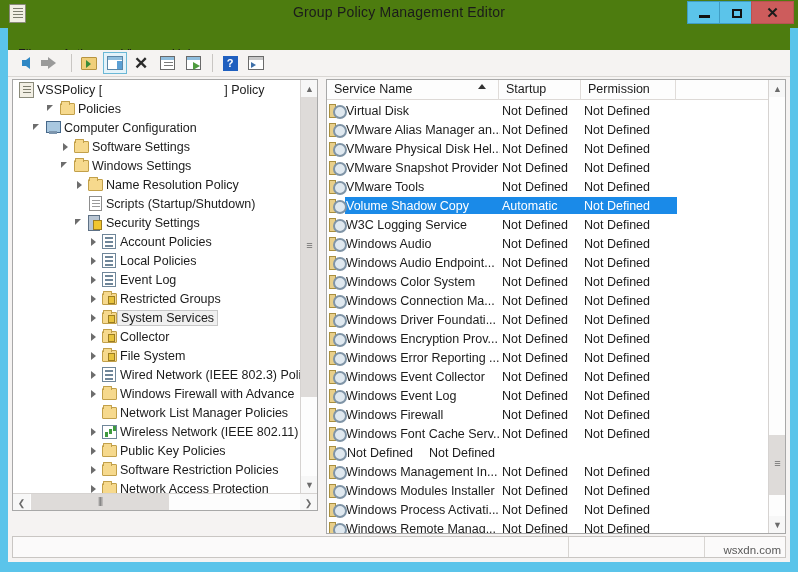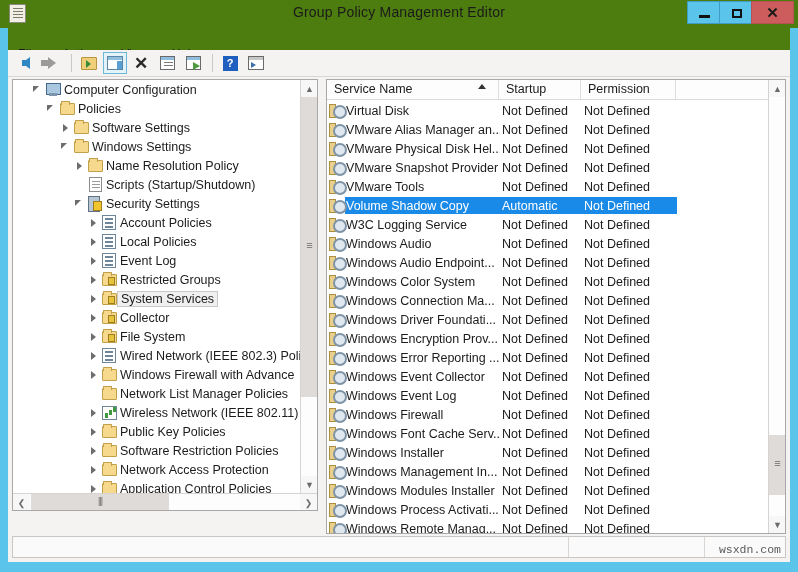--- a/index.html
+++ b/index.html
@@ -348,21 +348,21 @@
     border: 1px solid #c9c6c3;
     display: flex;
   }
   .sb-cell { height: 100%; border-right: 1px solid #d8d5d2; }
   .sb-1 { width: 556px; }
   .sb-2 { width: 136px; }
   .sb-3 { flex: 1; border-right: none; position: relative; }
   .watermark {
     position: absolute; right: 4px; bottom: 1px;
     font-size: 11.5px; color: #5a5a5a;
-    font-family: Liberation Mono, monospace;
+    font-family: Liberation Sans, sans-serif;
   }
 </style>
 </head>
 <body>
 
 <div id="app">
 
   <div class="titlebar">
     <div class="title-icon"></div>
     <div class="title-text">Group Policy Management Editor</div>
@@ -417,33 +417,39 @@
         </div>
       <div class="tb">
           <span class="ic-pane2"></span>
         </div>
     </div>
 
     <div class="panes">
 
       <div class="tree-pane">
         <div class="tree-clip" id="tree-clip">
-        <div class="tree-row" style="padding-left: 18px;">
+          <div class="tree-row" style="padding-left:4px">
+            <span class="ticon">
+                <span class="f-root"></span>
+              </span>
+            <span class="tlabel"><span>VSSPolicy [</span><span class="redacted"></span><span>] Policy</span></span>
+          </div>
+        <div class="tree-row" style="padding-left: 32px;">
               <span class="tw expanded"></span>
               <span class="ticon">
+                <span class="f-folder"></span>
+              </span>
+              <span class="tlabel">Policies</span>
+            </div>
+            <div class="tree-row" style="padding-left: 18px;">
+              <span class="tw expanded"></span>
+              <span class="ticon">
                 <span class="f-pc"></span>
               </span>
               <span class="tlabel">Computer Configuration</span>
-            </div>
-            <div class="tree-row" style="padding-left: 32px;">
-              <span class="tw expanded"></span>
-              <span class="ticon">
-                <span class="f-folder"></span>
-              </span>
-              <span class="tlabel">Policies</span>
             </div>
             <div class="tree-row" style="padding-left: 46px;">
               <span class="tw collapsed"></span>
               <span class="ticon">
                 <span class="f-folder"></span>
               </span>
               <span class="tlabel">Software Settings</span>
             </div>
             <div class="tree-row" style="padding-left: 46px;">
               <span class="tw expanded"></span>
@@ -746,21 +752,20 @@
               <span class="svc-icon"></span>
               <span class="sel">
                 <span class="c-name">Windows Font Cache Serv...</span>
                 <span class="c-start">Not Defined</span>
                 <span class="c-perm">Not Defined</span>
               </span>
             </div>
             <div class="lv-row">
               <span class="svc-icon"></span>
               <span class="sel">
-                <span class="c-name">Windows Installer</span>
                 <span class="c-start">Not Defined</span>
                 <span class="c-perm">Not Defined</span>
               </span>
             </div>
             <div class="lv-row">
               <span class="svc-icon"></span>
               <span class="sel">
                 <span class="c-name">Windows Management In...</span>
                 <span class="c-start">Not Defined</span>
                 <span class="c-perm">Not Defined</span>

